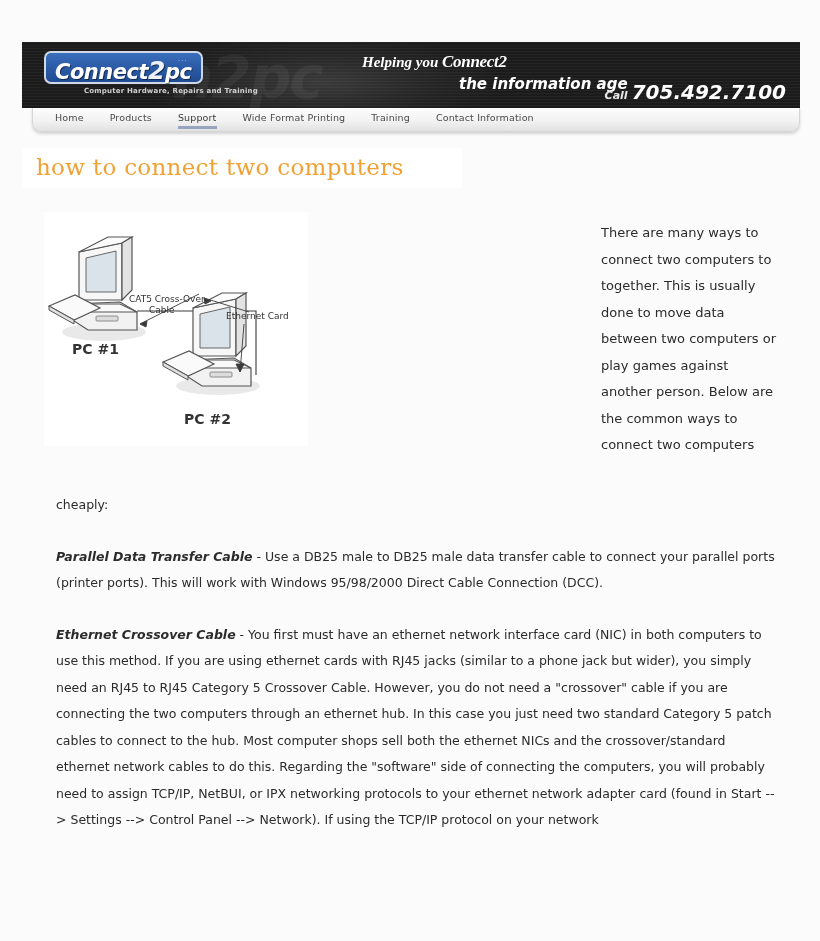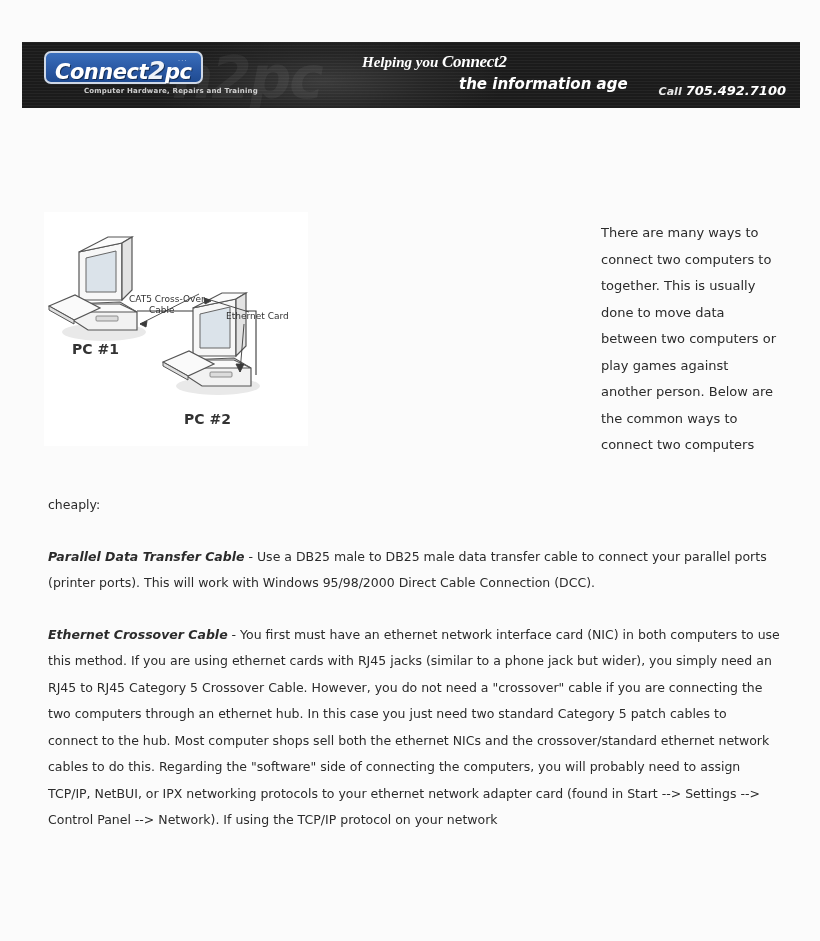--- a/index.html
+++ b/index.html
@@ -141,21 +141,21 @@
     white-space: nowrap;
     font-family: "DejaVu Sans", sans-serif;
   }
   .call-label {
     font-size: 11px;
     font-style: italic;
     font-weight: bold;
     color: #e8e8e8;
   }
   .call-number {
-    font-size: 13px;
+    font-size: 20px;
     font-style: italic;
     font-weight: bold;
     color: #ffffff;
     letter-spacing: 0px;
     margin-left: 4px;
   }
 
   
   .nav-bar {
     position: absolute;
@@ -240,21 +240,21 @@
   .flow-text {
     position: absolute;
     left: 0px;
     top: 286px;
     width: 740px;
     font-size: 12.5px;
     line-height: 26.5px;
     color: #2b2b2b;
     font-family: "DejaVu Sans", sans-serif;
   }
-  .flow-text p { margin: 0 0 25px 8px; }
+  .flow-text p { margin: 0 0 25px 16px; }
   .lead-term {
     font-weight: bold;
     font-style: italic;
   }
 </style>
 </head>
 <body>
 
 <div class="page">
 
@@ -271,22 +271,33 @@
       <div class="logo-tagline">Computer Hardware, Repairs and Training</div>
 
       <div class="slogan-1"><span>Helping you </span><span class="strong">Connect2</span></div>
       <div class="slogan-2">the information age</div>
 
       <div class="call-wrap">
         <span class="call-label">Call</span><span class="call-number">705.492.7100</span>
       </div>
     </div>
 
+    <div class="nav-bar" id="nav-bar">
+        <div class="nav-item">Home</div>
+        <div class="nav-item">Products</div>
+        <div class="nav-item active">Support</div>
+        <div class="nav-item">Wide Format Printing</div>
+        <div class="nav-item">Training</div>
+        <div class="nav-item">Contact Information</div>
+      </div>
   </div>
 
+  <div class="title-band">
+    <div class="page-title">how to connect two computers</div>
+  </div>
 
   <div class="content">
 
     <div class="diagram-box">
       <svg class="diagram-svg" width="264" height="234" viewBox="0 0 264 234">
         <rect x="0" y="0" width="264" height="234" fill="#ffffff"></rect>
 
         <g stroke="#3a3a3a" stroke-width="1.1" fill="none">
           <path d="M93 99 L212 99 L212 163"></path>
         </g>

